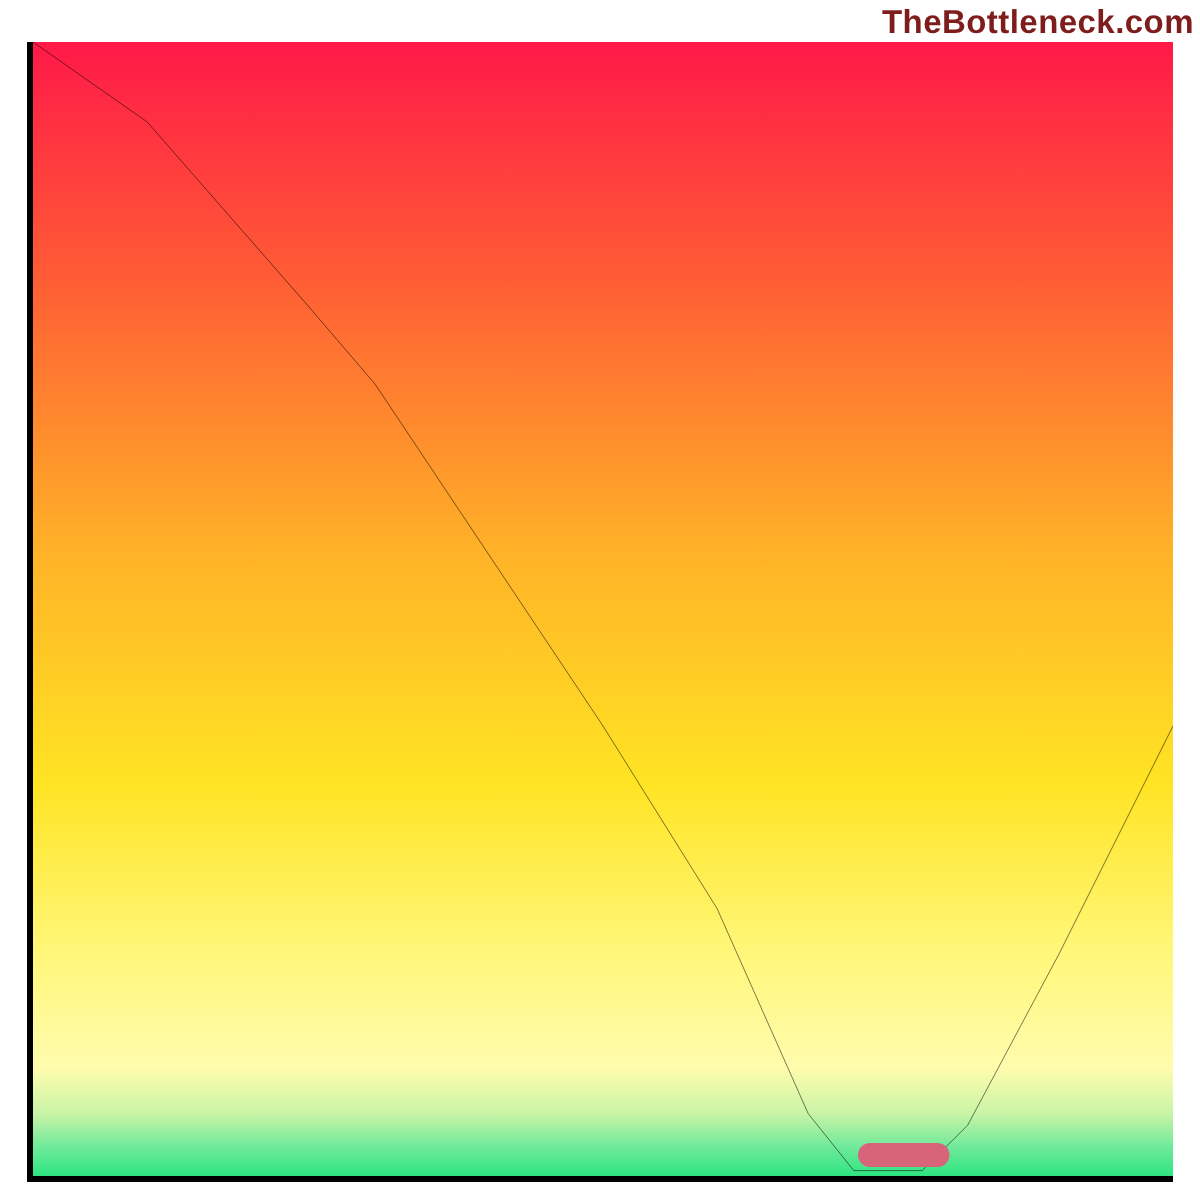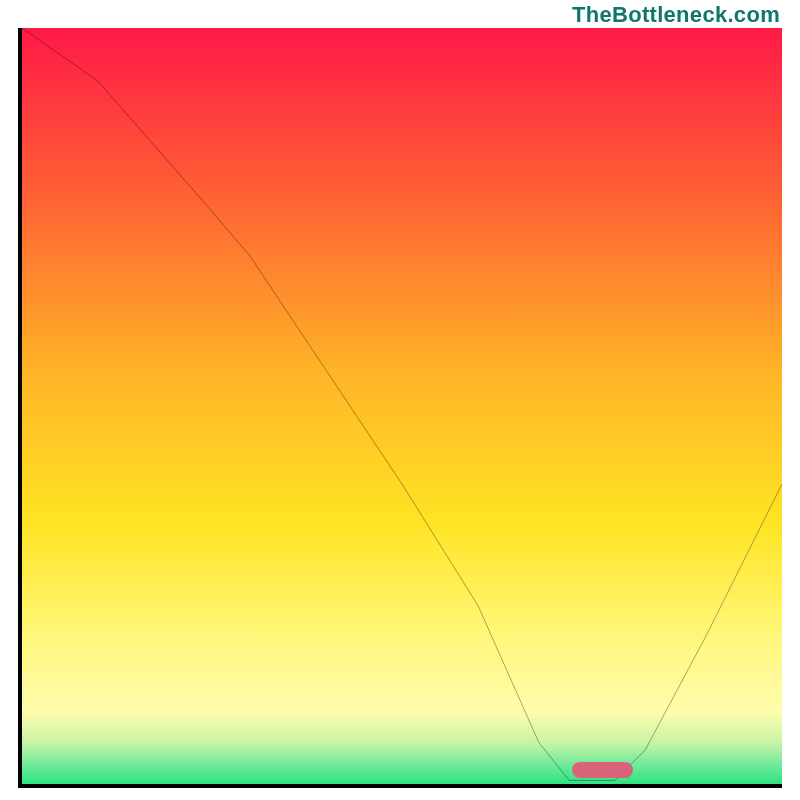--- a/index.html
+++ b/index.html
@@ -5,25 +5,25 @@
   * { margin: 0; padding: 0; box-sizing: border-box; }
   html, body { width: 800px; height: 800px; background: #ffffff; }
   .frame {
     position: relative;
     width: 800px;
     height: 800px;
   }
   .watermark {
     position: absolute;
     top: 2px;
-    right: 20px;
+    right: 4px;
     font-family: Arial, sans-serif;
     font-size: 22px;
     font-weight: 600;
-    color: #0f766e;
+    color: #7f1d1d;
     letter-spacing: 0.3px;
   }
   .plot-border {
     position: absolute;
     left: 18px;
     top: 28px;
     width: 764px;
     height: 760px;
     border-left: 4px solid #000;
     border-bottom: 4px solid #000;

